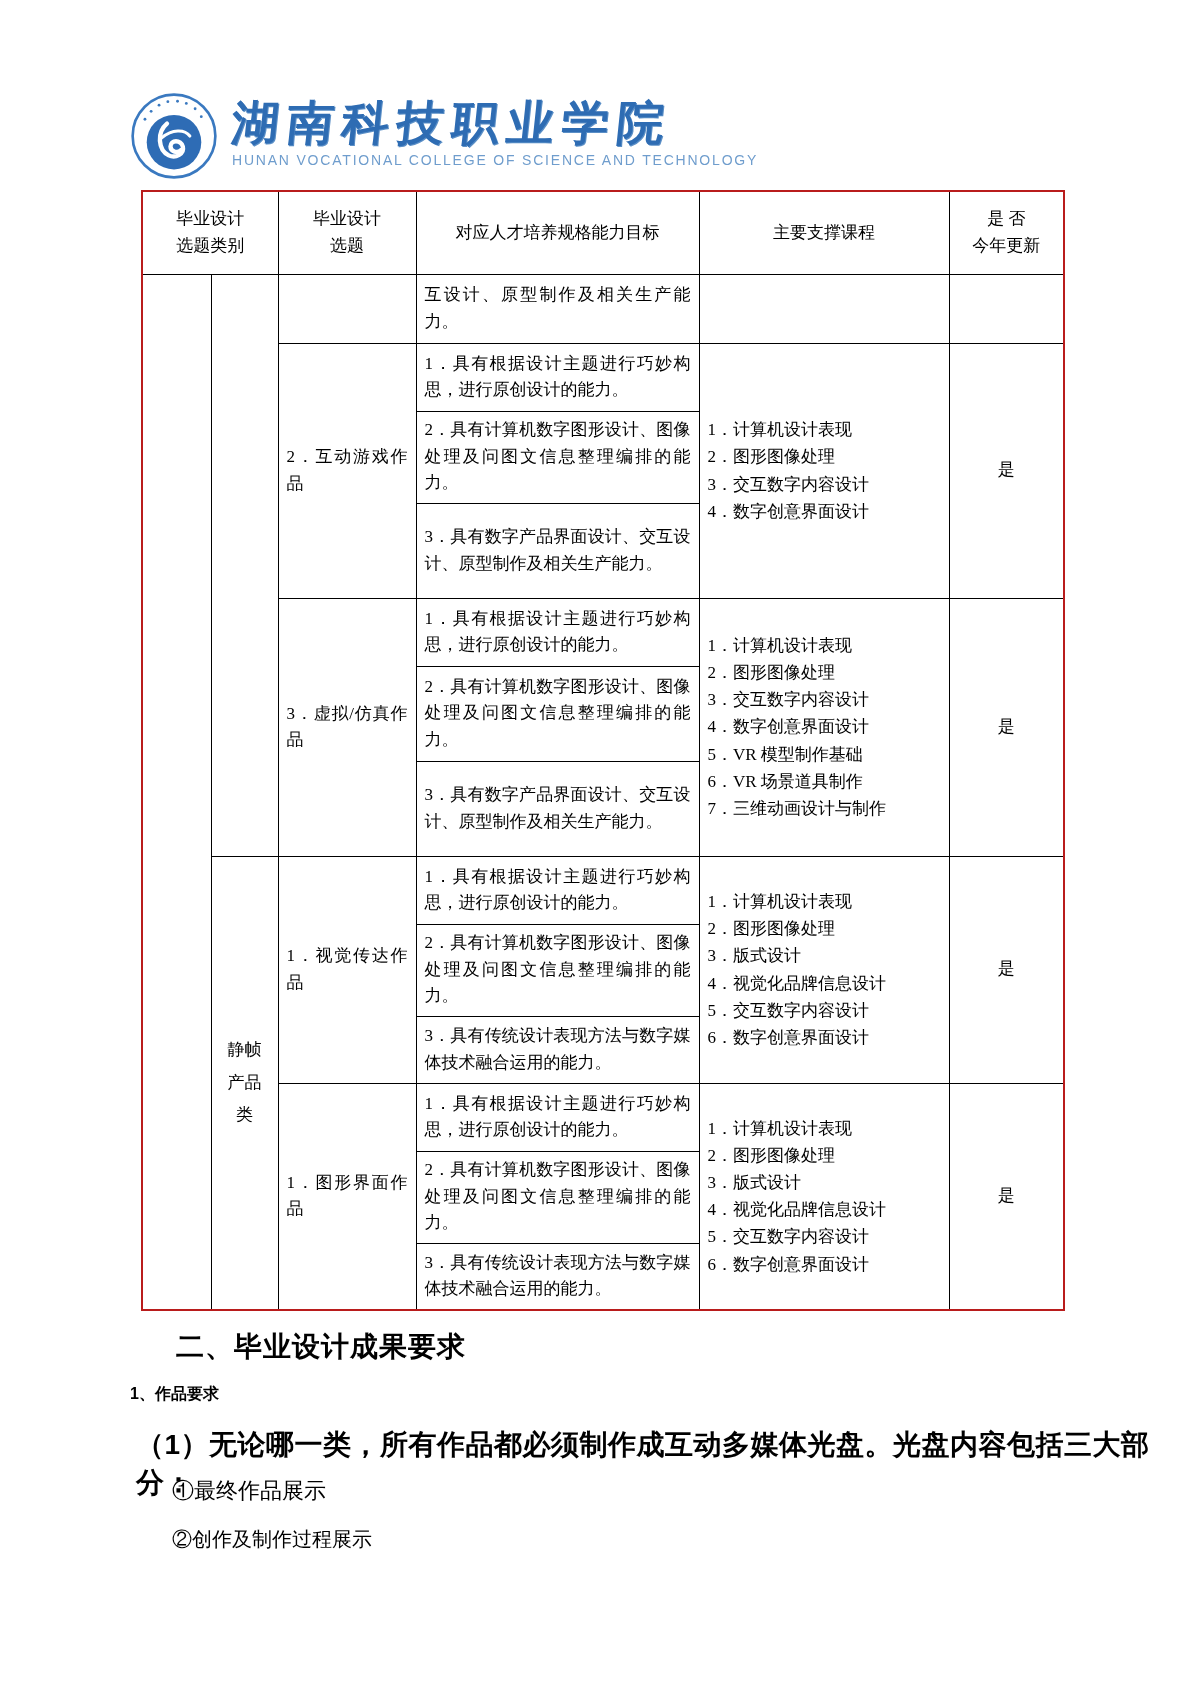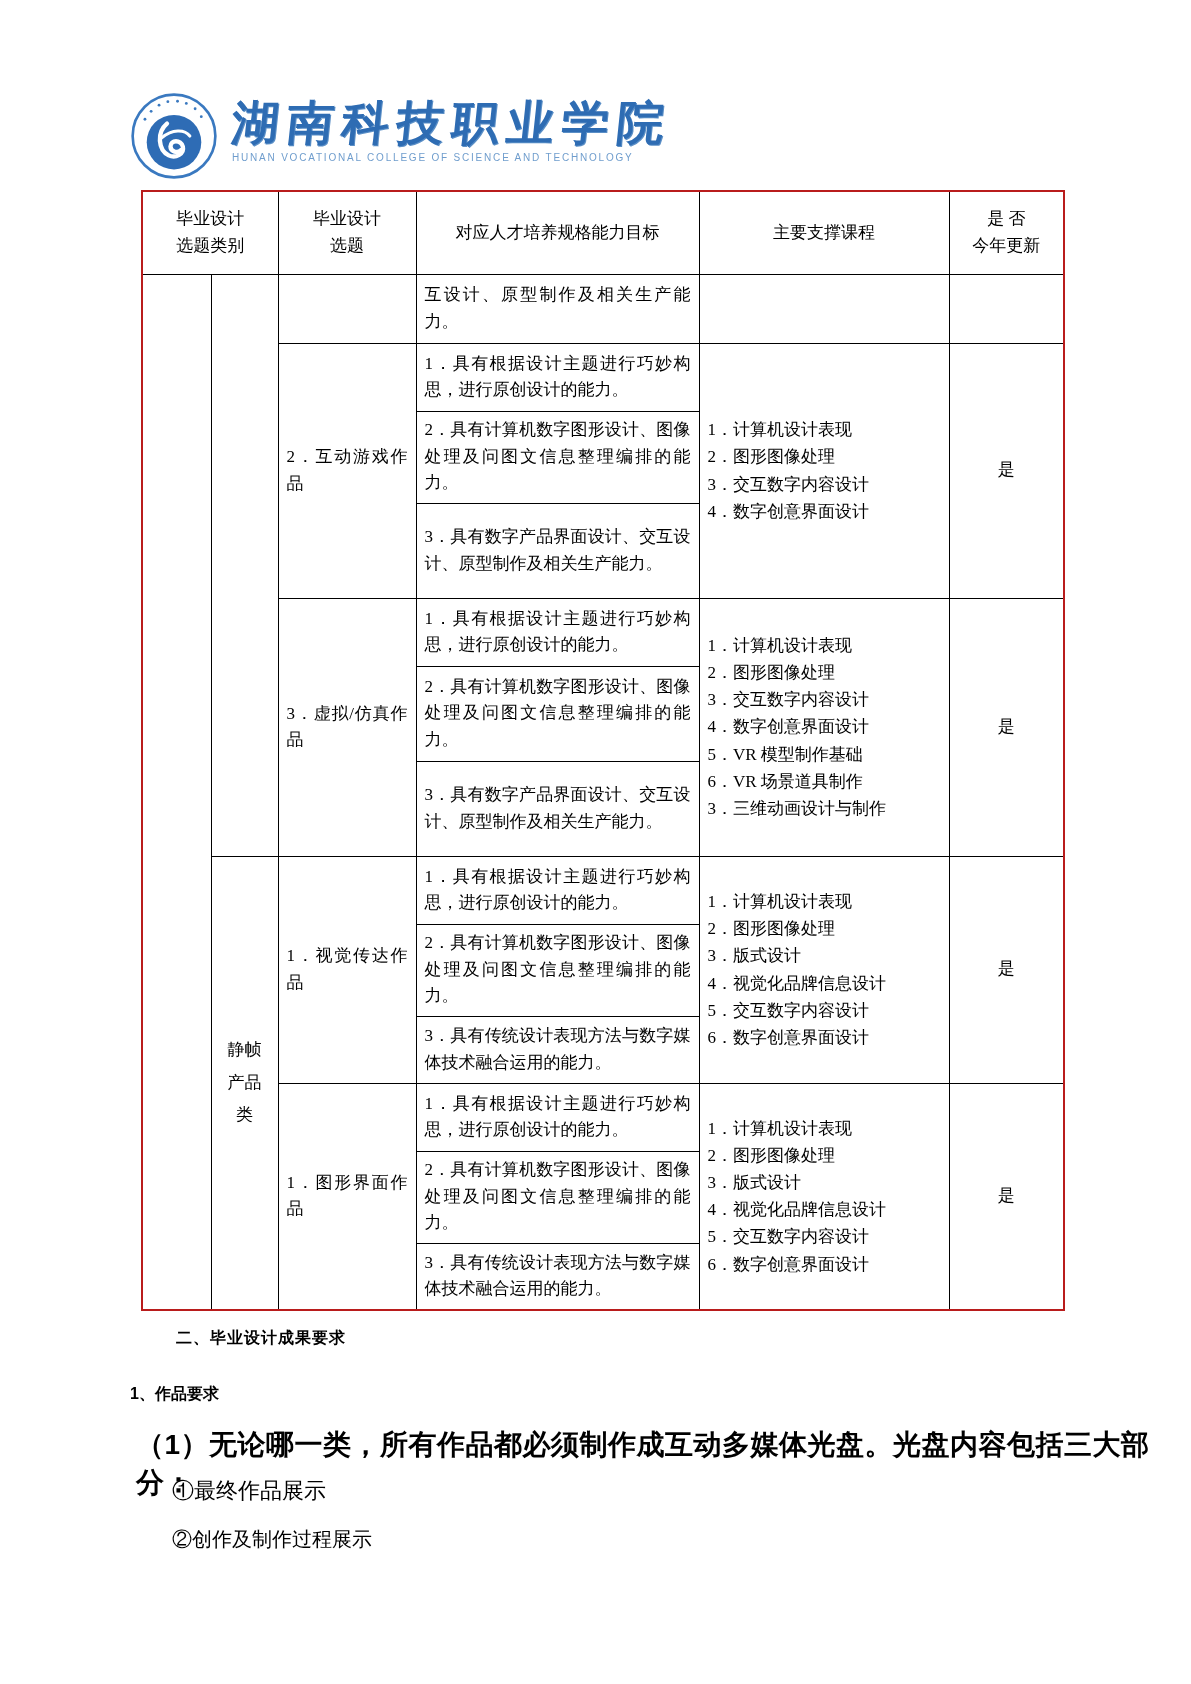--- a/index.html
+++ b/index.html
@@ -18,21 +18,21 @@
   .logo-cn{
     font-size:47px;line-height:50px;font-weight:bold;
     color:#2e6cb3;letter-spacing:8px;
     transform:skewX(-6deg);
     font-family:"Liberation Serif","DejaVu Serif",serif;
     text-shadow:1px 1px 0 #5b8fc6;
     white-space:nowrap;
   }
   .logo-en{
     margin-top:4px;
-    font-size:10px;letter-spacing:1.8px;
+    font-size:14px;letter-spacing:1.8px;
     color:#6f9dcd;font-family:"Liberation Sans","DejaVu Sans",sans-serif;
     white-space:nowrap;
   }
   
   table.thesis{
     position:absolute;left:141px;top:190px;
     border-collapse:collapse;table-layout:fixed;
     width:922px;
     font-size:17px;line-height:1.55;
     border:2px solid #b91c1c;
@@ -46,21 +46,21 @@
   td.th{text-align:center;font-size:17px;padding:2px;}
   td.ability{text-align:justify;margin-left:32px;}
   td.topic{text-align:justify;padding:4px 5px;}
   td.category{text-align:center;line-height:1.9;padding:4px 2px;}
   td.courses{padding:4px 4px 4px 8px;}
   td.courses div{white-space:nowrap;line-height:1.6;}
   td.updated{text-align:center;}
   
   .sec-heading{
     position:absolute;left:176px;top:1328px;
-    font-size:16px;font-weight:bold;
+    font-size:28px;font-weight:bold;
     font-family:"Liberation Sans","DejaVu Sans",sans-serif;
     letter-spacing:1px;
   }
   .sub-heading{
     position:absolute;left:130px;top:1384px;
     font-size:16px;font-weight:bold;
     font-family:"Liberation Sans","DejaVu Sans",sans-serif;
   }
   .req-item{
     position:absolute;left:136px;top:1426px;
@@ -157,21 +157,21 @@
     <tr style="height:68px">
       <td class="topic" rowspan="3">3．虚拟/仿真作品</td>
       <td class="ability">1．具有根据设计主题进行巧妙构思，进行原创设计的能力。</td>
       <td class="courses" rowspan="3">
         <div>1．计算机设计表现</div>
         <div>2．图形图像处理</div>
         <div>3．交互数字内容设计</div>
         <div>4．数字创意界面设计</div>
         <div>5．VR 模型制作基础</div>
         <div>6．VR 场景道具制作</div>
-        <div>3．三维动画设计与制作</div>
+        <div>7．三维动画设计与制作</div>
       </td>
       <td class="updated" rowspan="3">是</td>
     </tr>
     <tr style="height:95px">
       <td class="ability">2．具有计算机数字图形设计、图像处理及问图文信息整理编排的能力。</td>
     </tr>
     <tr style="height:95px">
       <td class="ability">3．具有数字产品界面设计、交互设计、原型制作及相关生产能力。</td>
     </tr>
 

